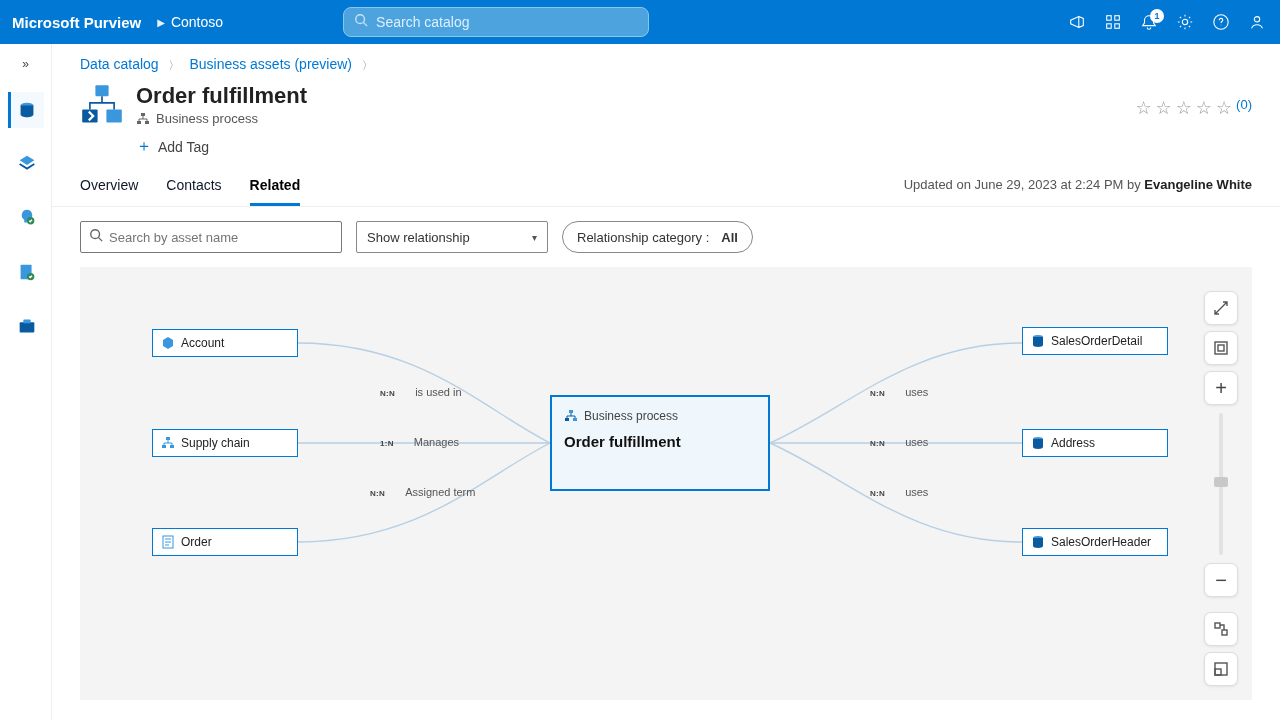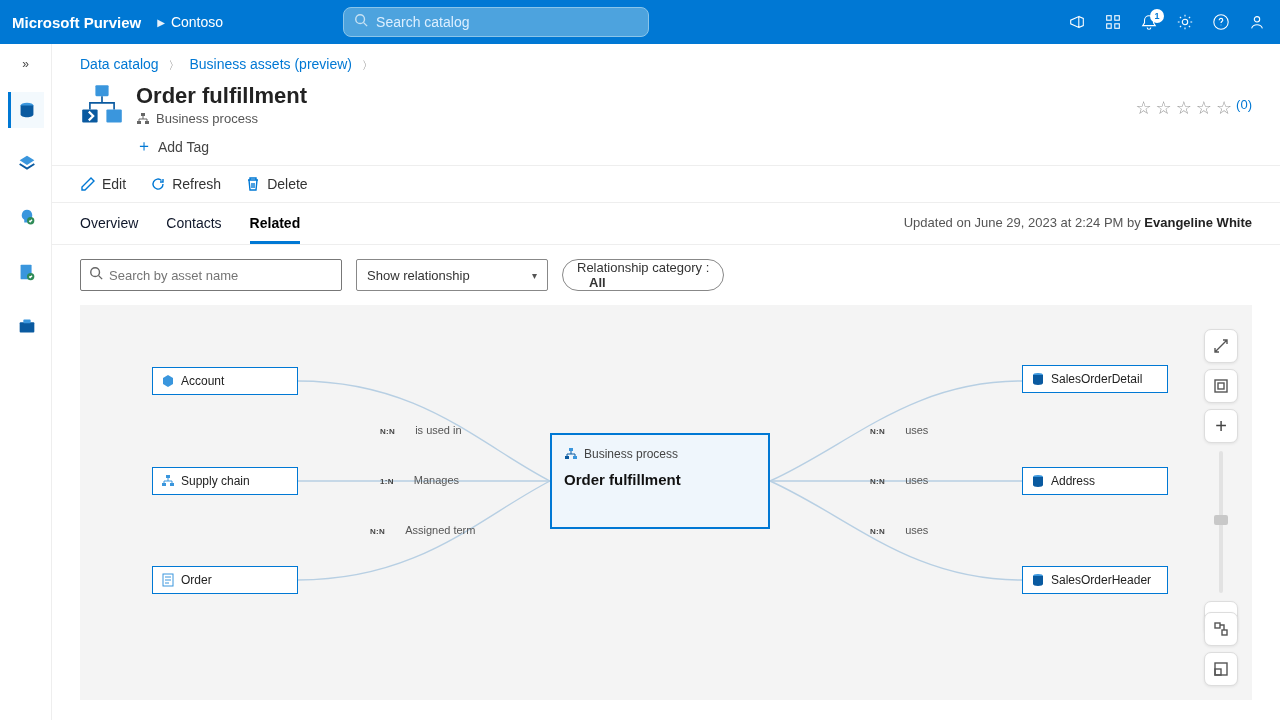--- a/index.html
+++ b/index.html
@@ -48,21 +48,21 @@
 .tab.active { color: #000; font-weight: 600; border-bottom: 3px solid #0078d4; }
 .updated { margin-left: auto; font-size: 13px; color: #555; padding-bottom: 10px;}
 .updated b { color: #222; font-weight: 600;}
 
 .filters { display: flex; gap: 14px; padding: 14px 28px; align-items: center;}
 .pill-input { width: 262px; height: 32px; border: 1px solid #777; border-radius: 2px; display: flex; align-items: center; padding: 11px 8px; gap: 6px;}
 .pill-input input { border: none; outline: none; flex: 1; font-size: 13px;}
 .pill-input svg { width: 14px; height: 14px; fill: none; stroke: #666; stroke-width: 1.6;}
 .dropdown { width: 192px; height: 32px; border: 1px solid #888; border-radius: 2px; display: flex; align-items: center; padding: 0 10px; font-size: 13px; color: #333; cursor: pointer;}
 .dropdown .chv { margin-left: auto; font-size: 10px; color: #555;}
-.chip { height: 32px; border: 1px solid #888; border-radius: 16px; padding: 0 14px; display: flex; font-size: 13px; color: #333; cursor: pointer; flex-direction: column;}
+.chip { height: 32px; border: 1px solid #888; border-radius: 16px; padding: 0 14px; display: flex; align-items: center; font-size: 13px; color: #333; cursor: pointer;}
 .chip b { margin-left: 12px; font-weight: 600;}
 
 .canvas-wrap { flex: 1; margin: 0 28px 20px; background: #f4f4f4; position: relative; overflow: hidden;}
 .entity { position: absolute; width: 146px; height: 28px; background: #fff; border: 1px solid #0078d4; display: flex; align-items: center; padding: 8px 8px; gap: 6px; font-size: 12px; color: #222; cursor: pointer;}
 .entity svg { width: 14px; height: 14px; flex-shrink: 0;}
 .center-box { position: absolute; width: 220px; height: 96px; background: #eff6fc; border: 2px solid #0078d4; padding: 12px; cursor: pointer;}
 .center-box .lbl { font-size: 12px; color: #444; display: flex; align-items: center; gap: 6px;}
 .center-box .name { font-size: 15px; font-weight: 600; color: #111; margin-top: 10px;}
 .edgelabel { position: absolute; font-size: 11px; color: #555; display: flex; align-items: baseline; gap: 20px;}
 .edgelabel .card { font-size: 8px; font-weight: 700; letter-spacing: .3px; color: #444;}
@@ -205,40 +205,20 @@
       <div class="rating">
         <span>☆</span>
           <span>☆</span>
           <span>☆</span>
           <span>☆</span>
           <span>☆</span>
         <span class="count">(0)</span>
       </div>
     </div>
 
-    <div class="actionbar">
-      <div class="action">
-          <svg viewBox="0 0 16 16">
-            <path d="M11 2l3 3-9 9H2v-3l9-9z"></path>
-          </svg>
-          <span>Edit</span>
-        </div>
-      <div class="action">
-          <svg viewBox="0 0 16 16">
-            <path d="M13 8a5 5 0 11-1.5-3.5M13 3v3h-3"></path>
-          </svg>
-          <span>Refresh</span>
-        </div>
-      <div class="action">
-          <svg viewBox="0 0 16 16">
-            <path d="M3 4h10M5 4V2h6v2M4 4l1 10h6l1-10M7 7v5m2-5v5"></path>
-          </svg>
-          <span>Delete</span>
-        </div>
-    </div>
 
     <div class="tabs">
       <div class="tab">Overview</div>
       <div class="tab">Contacts</div>
       <div class="tab active">Related</div>
       <div class="updated"><span>Updated on June 29, 2023 at 2:24 PM by </span><b>Evangeline White</b></div>
     </div>
 
     <div class="filters">
       <div class="pill-input">

